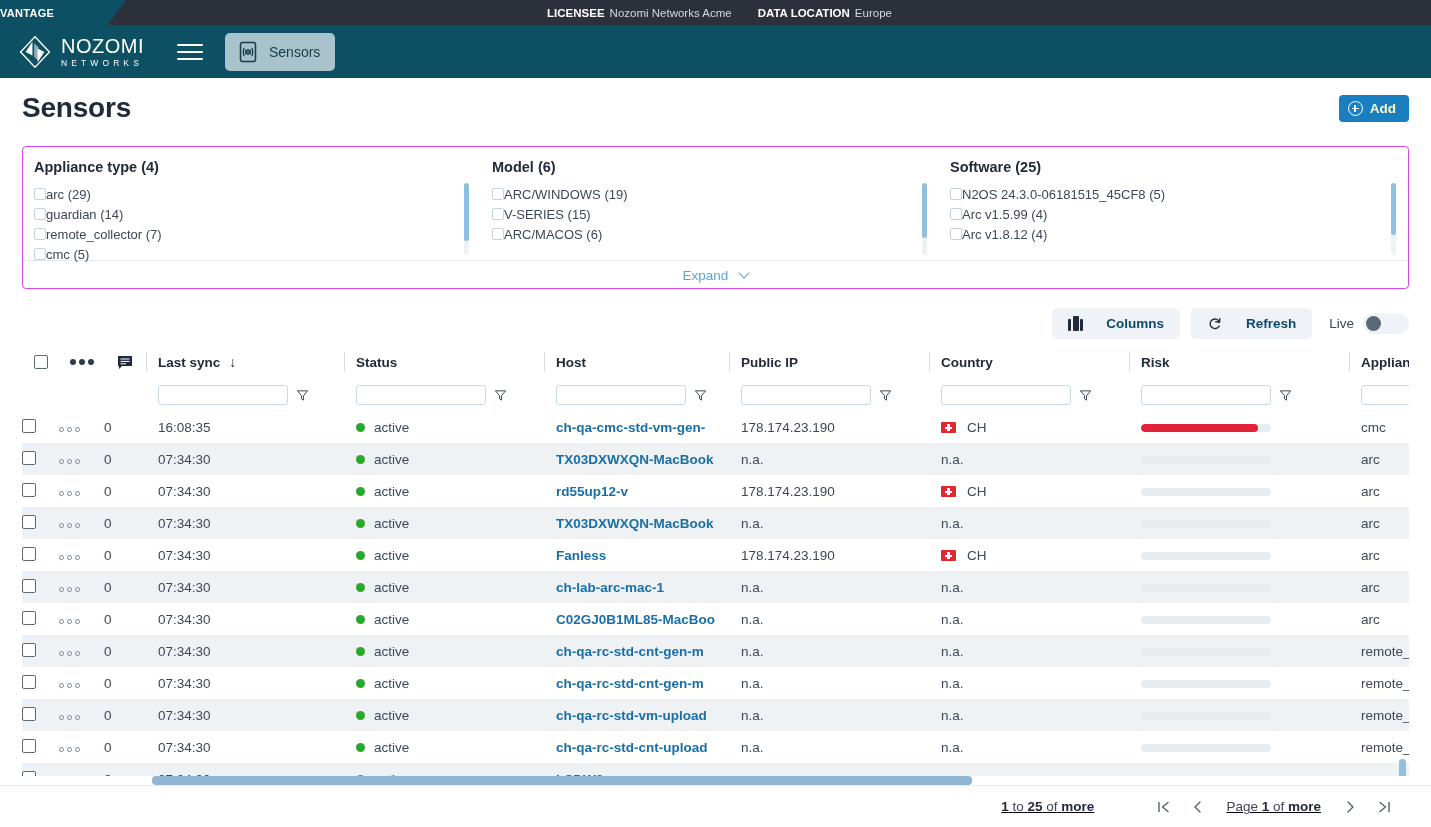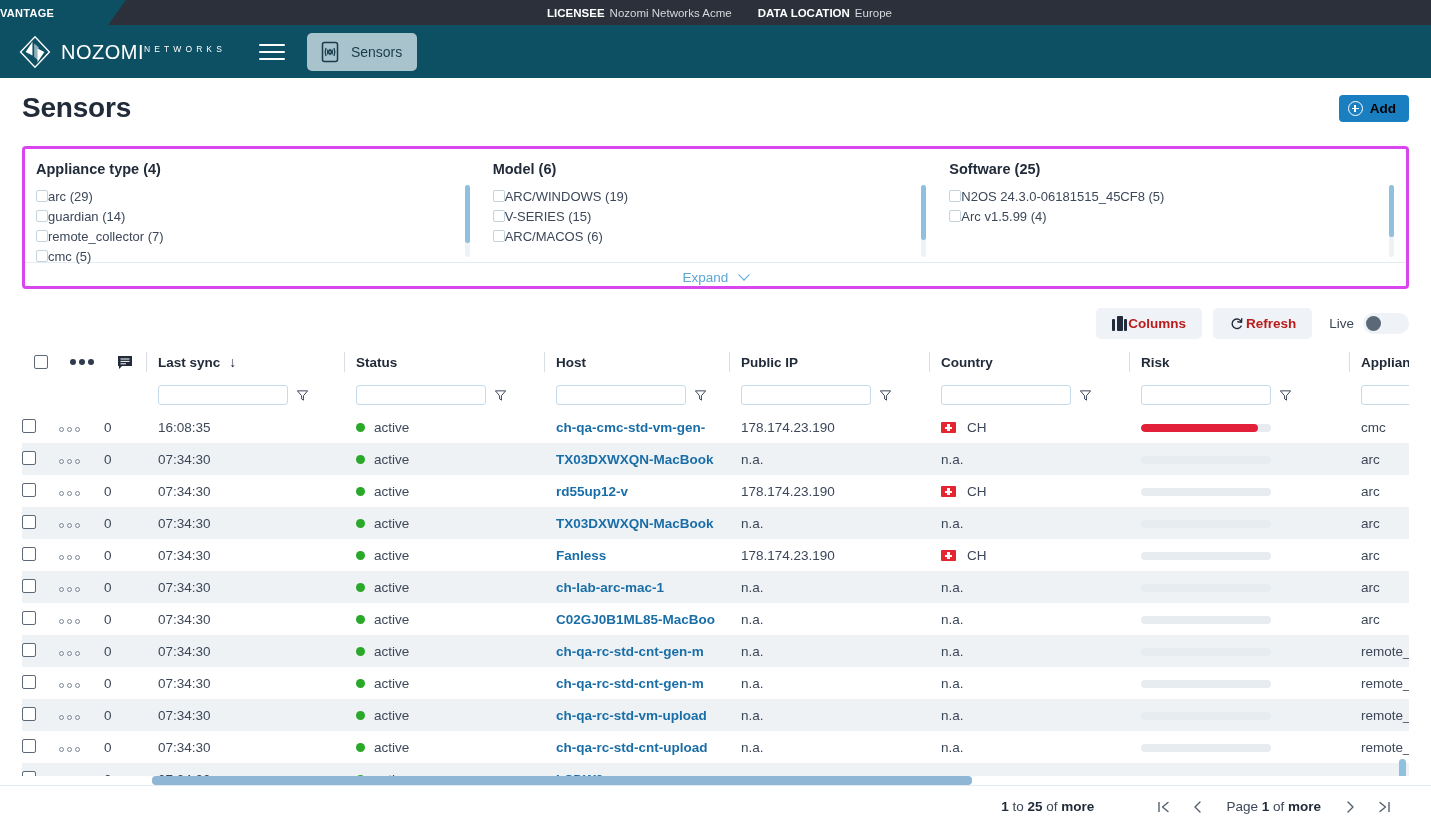--- a/index.html
+++ b/index.html
@@ -39,21 +39,21 @@
   .meta-key { font-weight: bold; color: #ffffff; font-size: 11.5px; }
   .meta-val { color: #d5d8dd; font-size: 11.5px; }
 
   
   .navbar {
     position: absolute; top: 25px; left: 0; width: 1431px; height: 53px;
     background: #0d4f63; display: flex; align-items: center; padding-left: 18px;
   }
   .logo { display: flex; align-items: center; gap: 9px; }
   .logo-mark { width: 34px; height: 34px; }
-  .logo-text { display: flex; flex-direction: row; line-height: 1; }
+  .logo-text { display: flex; flex-direction: column; line-height: 1; }
   .logo-name { color: #fff; font-size: 20px; letter-spacing: .5px; font-weight: 400; }
   .logo-sub { color: #fff; font-size: 8.5px; letter-spacing: 4.1px; margin-top: 3px; }
   .hamburger {
     width: 26px; height: 20px; margin-left: 33px; cursor: pointer;
     display: flex; flex-direction: column; justify-content: center; gap: 5px;
   }
   .hamburger span { display:block; height: 2px; background: #ffffff; width: 26px; border-radius: 1px; }
   .nav-tab {
     margin-left: 22px; height: 38px; border-radius: 5px;
     background: #a9c3cd; display: flex; align-items: center; gap: 9px;
@@ -66,40 +66,40 @@
   .page-head {
     position: absolute; top: 78px; left: 0; width: 1431px; height: 60px;
     background: #fff;
   }
   .page-title {
     position: absolute; left: 22px; top: 14px;
     font-size: 28px; font-weight: bold; color: #222b3a; letter-spacing: -.2px;
   }
   .add-btn {
     position: absolute; right: 22px; top: 17px;
-    background: #1a7fc1; color: #000000; border: none; border-radius: 4px;
+    background: #1a7fc1; color: #fef9c3; border: none; border-radius: 4px;
     height: 27px; padding: 0 13px 0 9px;
     display: flex; align-items: center; gap: 7px;
     font-size: 13.5px; font-weight: bold; cursor: pointer;
     font-family: "Liberation Sans", sans-serif;
   }
   .plus-circle {
     width: 15px; height: 15px; border: 1.6px solid #fff; border-radius: 50%;
     position: relative; flex: none;
   }
   .plus-circle::before, .plus-circle::after {
     content:""; position: absolute; background: #fff;
   }
   .plus-circle::before { left: 3px; right: 3px; top: 5.6px; height: 1.6px; }
   .plus-circle::after  { top: 3px; bottom: 3px; left: 5.6px; width: 1.6px; }
 
   
   .filter-panel {
     position: absolute; left: 22px; top: 146px; width: 1387px; height: 143px;
-    border: 3px solid #d946ef; border-radius: 4px; background: #fff;
+    border: 1px solid #d946ef; border-radius: 4px; background: #fff;
   }
   .facets { display: flex; height: 113px; }
   .facet { position: relative; padding: 12px 0 0 11px; }
   .facet-1 { width: 458px; }
   .facet-2 { width: 458px; }
   .facet-3 { width: 469px; }
   .facet-title { font-size: 14.5px; font-weight: bold; color: #222b3a; margin-bottom: 9px; }
   .facet-list { display: flex; flex-direction: column; gap: 0px; }
   .facet-row { display: flex; align-items: center; gap: 0; height: 20px; cursor: pointer; }
   .cb {
@@ -128,22 +128,22 @@
     transform: rotate(45deg); margin-top: -4px;
   }
 
   
   .toolbar {
     position: absolute; right: 22px; top: 308px;
     display: flex; align-items: center; gap: 11px;
   }
   .tb-btn {
     height: 31px; background: #eff2f6; border: none; border-radius: 5px;
-    display: flex; align-items: center; gap: 1px; padding: 0 16px;
-    font-size: 13.5px; font-weight: bold; color: #b91c1c; cursor: pointer;
+    display: flex; align-items: center; gap: 23px; padding: 0 16px;
+    font-size: 13.5px; font-weight: bold; color: #0c4a6e; cursor: pointer;
     font-family: "Liberation Sans", sans-serif;
   }
   .columns-icon { display: flex; align-items: flex-end; gap: 1.5px; height: 15px; }
   .columns-icon i { display: block; background: #222b3a; width: 3px; border-radius: 1px; }
   .columns-icon i:nth-child(1){ height: 12px; }
   .columns-icon i:nth-child(2){ height: 15px; width: 6px; }
   .columns-icon i:nth-child(3){ height: 12px; }
   .refresh-svg { width: 16px; height: 16px; }
   .live-wrap { display: flex; align-items: center; gap: 9px; margin-left: 6px; }
   .live-label { font-size: 13.5px; color: #3c4758; }
@@ -228,21 +228,21 @@
   }
   .hscroll i {
     display:block; margin-left: 130px; width: 820px; height: 9px;
     border-radius: 4px; background: #8fb6d4;
   }
 
   
   .footer {
     position: absolute; left: 0; bottom: 0; width: 1431px; height: 42px;
     border-top: 1px solid #e4ebf0; background: #fff;
-    display: flex; align-items: center; justify-content: flex-end; padding-right: 30px; gap: 0;
+    display: flex; align-items: center; justify-content: flex-end; padding-right: 30px; gap: 0; text-decoration: underline;
   }
   .foot-count { font-size: 13.5px; color: #3c4758; margin-right: 52px; }
   .foot-count b { color: #222b3a; }
   .pager { display: flex; align-items: center; gap: 0; }
   .pg-btn {
     width: 34px; height: 30px; display: flex; align-items: center; justify-content: center;
     cursor: pointer; color: #55606f; font-size: 17px; background: none; border: none;
     font-family: "Liberation Sans", sans-serif;
   }
   .pg-label { font-size: 13.5px; color: #3c4758; padding: 0 12px; }
@@ -360,20 +360,24 @@
       <div class="facet facet-3">
         <div class="facet-title">Software (25)</div>
         <div class="facet-list">
           <div class="facet-row">
             <span class="cb"></span>
             <span class="facet-label">N2OS 24.3.0-06181515_45CF8 (5)</span>
           </div>
           <div class="facet-row">
             <span class="cb"></span>
             <span class="facet-label">Arc v1.5.99 (4)</span>
+          </div>
+          <div class="facet-row">
+            <span class="cb"></span>
+            <span class="facet-label">Arc v1.8.12 (4)</span>
           </div>
         </div>
         <div class="facet-scroll f3">
             <i></i>
           </div>
       </div>
 
     </div>
     <div class="expand-bar">
       <span class="expand-text">Expand</span>

